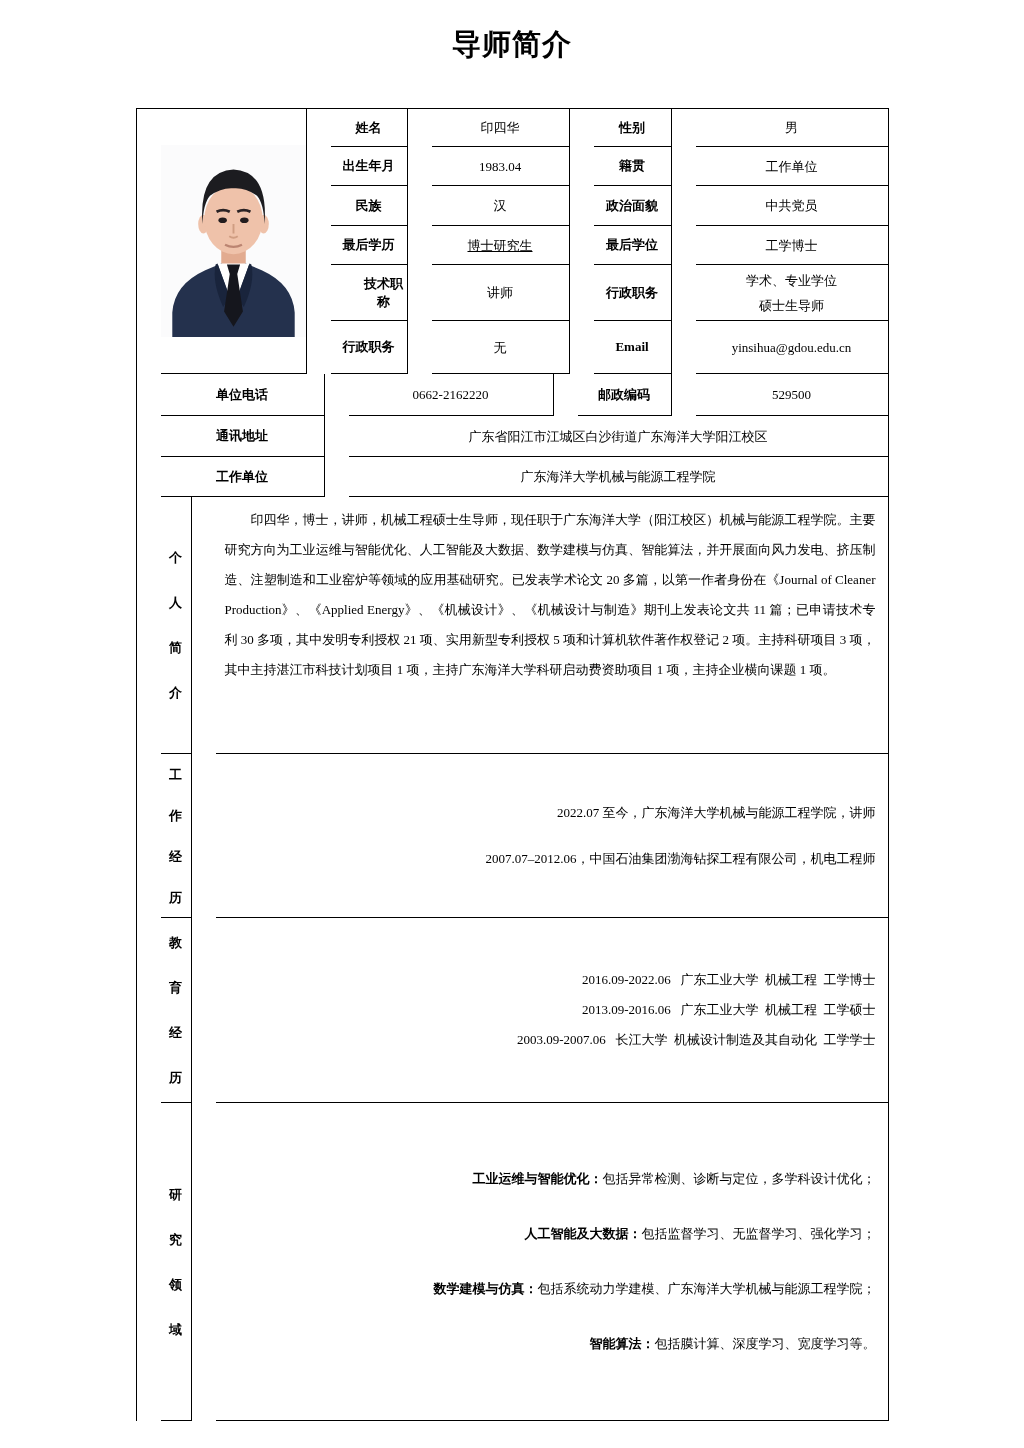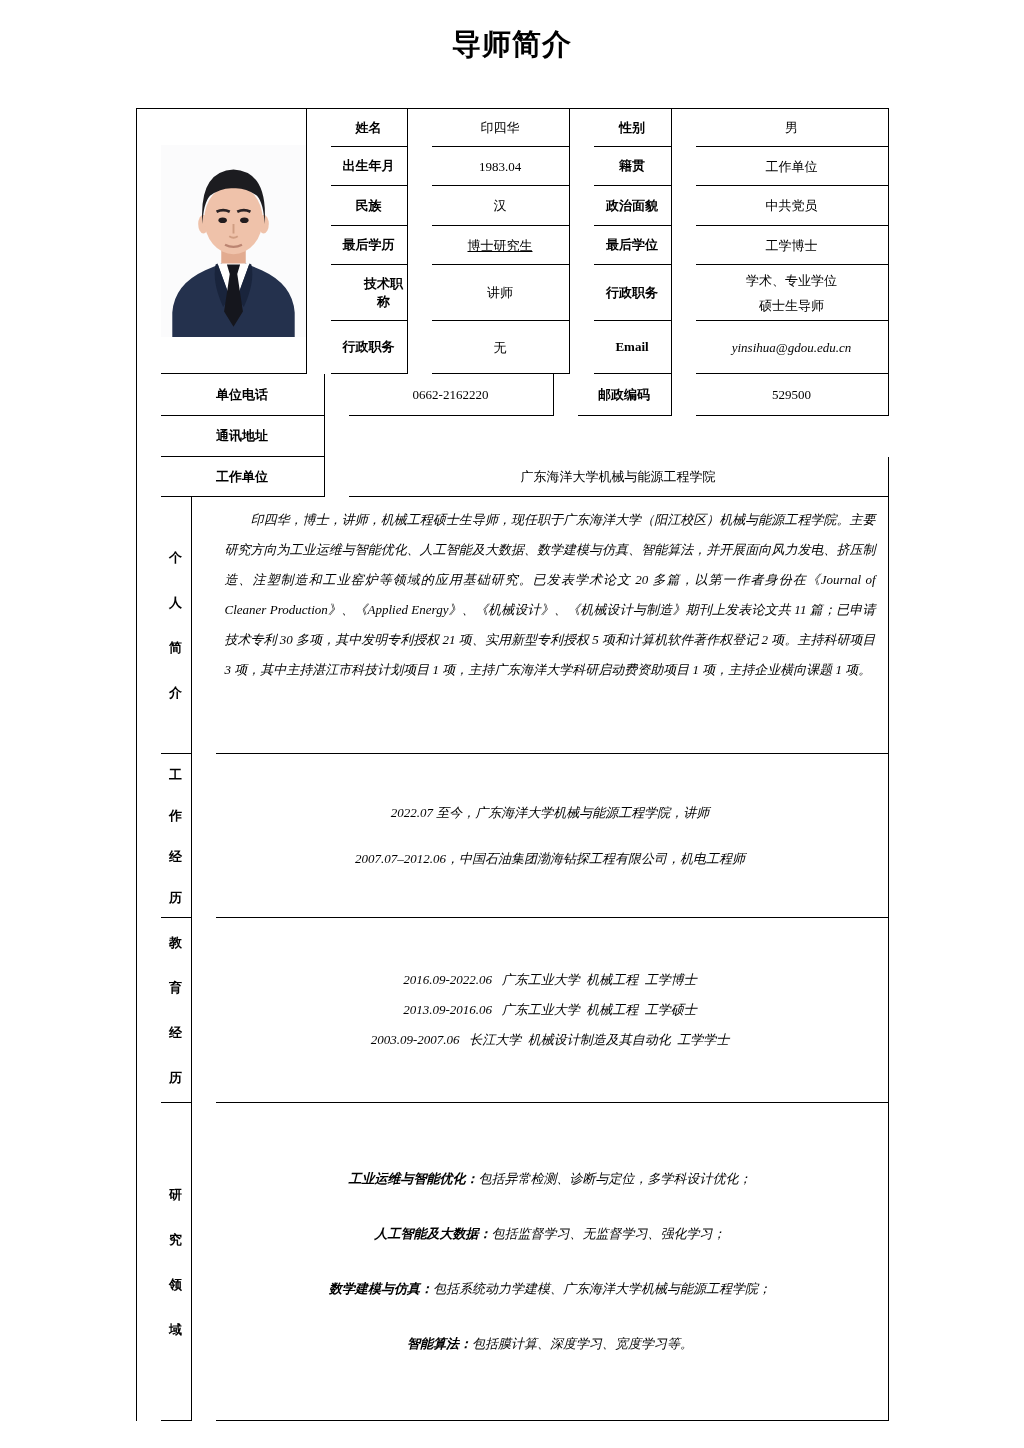--- a/index.html
+++ b/index.html
@@ -22,29 +22,29 @@
   }
   .c {
     border-right:1.5px solid #000; border-bottom:1.5px solid #000;
     box-sizing:border-box; overflow:hidden;
     display:flex; align-items:center; justify-content:center;
     font-size:13px; text-align:center;margin-left:24px;
   }
   .lbl { font-weight:bold; }
   .val { white-space:pre-line; line-height:25px; }
   .email-val { word-break:break-all; line-height:25px; padding:0 4px; }
-  .email-val .inner { max-width:157px;font-style:italic; }
+  .email-val .inner { max-width:157px; }
   .photo-cell { background:#fff; }
   .vlabel { flex-direction:column; font-weight:bold; }
   .vlabel span { line-height:23px; }
   .gap22 { gap:22px; }
   .gap18 { gap:18px; }
   .content {
-    flex-direction:column; align-items:center; justify-content:center;
-    text-align:left; padding:0 12px 0 9px; line-height:30px;font-style:italic;
+    flex-direction:column; align-items:flex-end; justify-content:center;
+    text-align:left; padding:0 12px 0 9px; line-height:30px;
   }
   .intro-content { justify-content:flex-start; padding-top:8px; }
   .intro-p { text-align:justify; text-indent:2em; }
   .line { white-space:pre-wrap; }
   .term { font-weight:bold; }
 </style>
 </head>
 <body>
 
 <h1 class="page-title">导师简介</h1>
@@ -116,20 +116,21 @@
   <div class="c val email-val" style="grid-column:8/9;grid-row:6;">
     <span class="inner">yinsihua@gdou.edu.cn</span>
   </div>
 
   <div class="c lbl" style="grid-column:1/4;grid-row:7;">单位电话</div>
   <div class="c val" style="grid-column:4/6;grid-row:7;">0662-2162220</div>
   <div class="c lbl" style="grid-column:6/8;grid-row:7;">邮政编码</div>
   <div class="c val" style="grid-column:8/9;grid-row:7;">529500</div>
 
   <div class="c lbl" style="grid-column:1/4;grid-row:8;">通讯地址</div>
+  <div class="c val" style="grid-column:4/9;grid-row:8;">广东省阳江市江城区白沙街道广东海洋大学阳江校区</div>
 
   <div class="c lbl" style="grid-column:1/4;grid-row:9;">工作单位</div>
   <div class="c val" style="grid-column:4/9;grid-row:9;">广东海洋大学机械与能源工程学院</div>
 
   <div class="c vlabel gap22" style="grid-column:1/2;grid-row:10;">
     <span>个</span>
     <span>人</span>
     <span>简</span>
     <span>介</span>
   </div>

